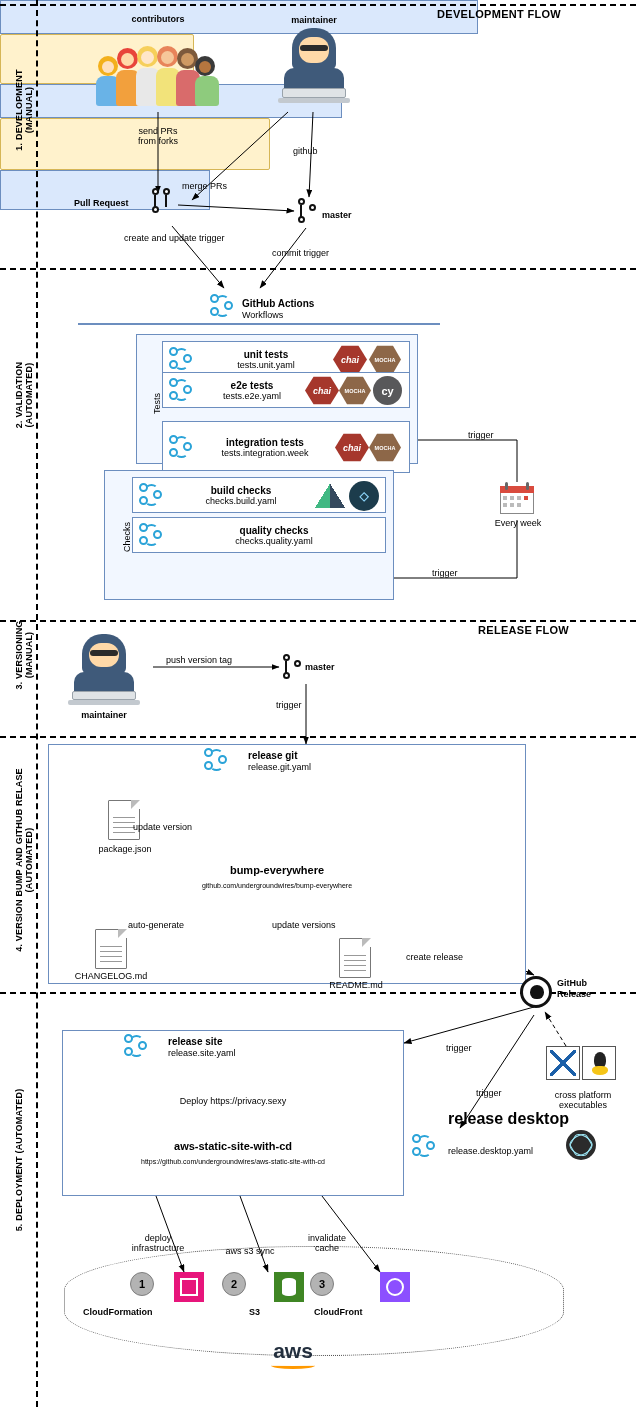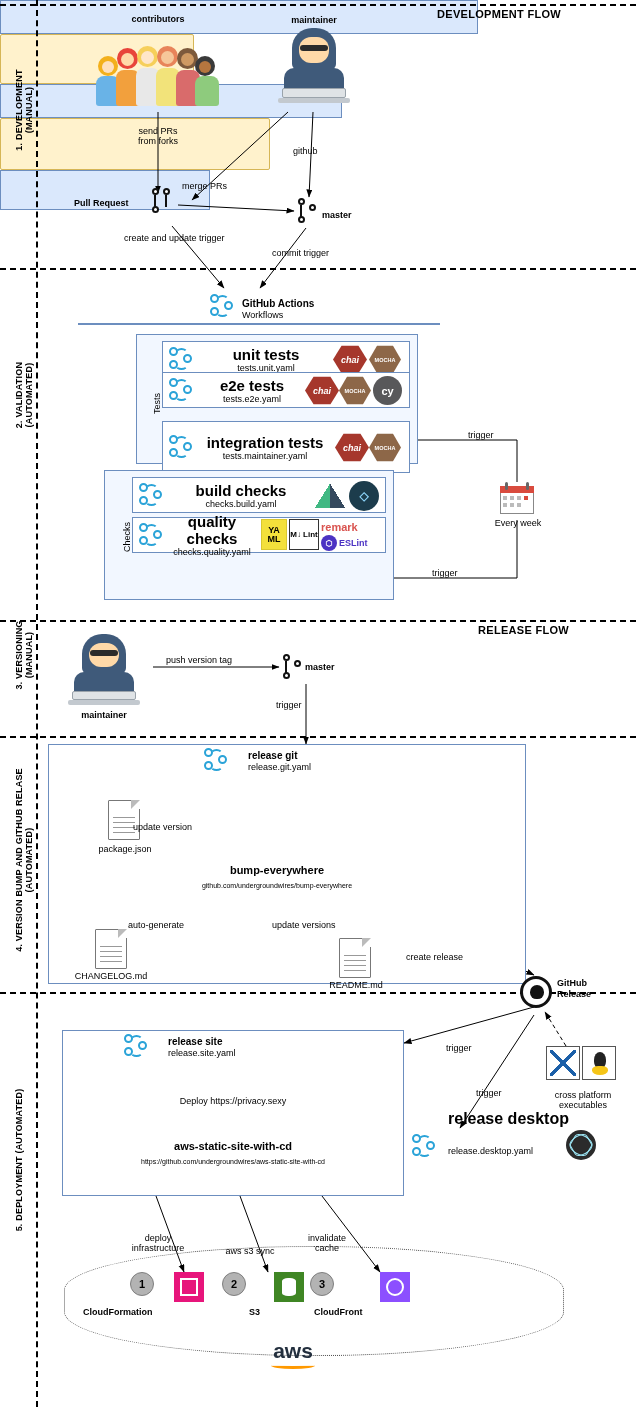--- a/index.html
+++ b/index.html
@@ -74,21 +74,21 @@
 
   .wf-row {
     position: absolute;
     border: 1px solid #6c8ebf;
     background: #ffffff;
     display: flex;
     align-items: center;
   }
 
   .wf-text { flex: 1; text-align: center; }
-  .wf-name { font-size: 15px; font-weight: bold; }
+  .wf-name { font-size: 10px; font-weight: bold; }
   .wf-file { font-size: 9px; }
 
   .grp-label {
     position: absolute;
     transform-origin: 0 0;
     transform: rotate(-90deg);
     font-size: 9px;
     color: #000;
     white-space: nowrap;
   }
@@ -377,21 +377,21 @@
   <div class="wf-row" style="left:162px; top:421px; width:248px; height:52px">
     <div class="gha" style="position:relative; left:6px; top:0; flex:0 0 26px">
       <i class="c1"></i>
         <i class="c2"></i>
         <i class="c3"></i>
         <i class="a1"></i>
         <i class="a2"></i>
     </div>
     <div class="wf-text" style="margin-left:6px">
       <div class="wf-name">integration tests</div>
-      <div class="wf-file">tests.maintainer.yaml</div>
+      <div class="wf-file">tests.integration.week</div>
     </div>
     <div style="flex:0 0 74px; position:relative; height:34px">
       <div class="chip hexa" style="left:0px; top:3px; width:34px; height:29px; background:#a6372c; color:#fff; font-size:9px; font-style:italic;">chai</div>
       <div class="chip hexa" style="left:34px; top:3px; width:32px; height:29px; background:#8d6748; color:#fff; font-size:5.5px;">MOCHA</div>
     </div>
   </div>
 
   <div class="grp" style="left:104px; top:470px; width:290px; height:130px"></div>
   <div class="grp-label" style="left:122px; top:552px">Checks</div>
 
@@ -419,27 +419,20 @@
     <div class="gha" style="position:relative; left:6px; top:0; flex:0 0 26px">
       <i class="c1"></i>
         <i class="c2"></i>
         <i class="c3"></i>
         <i class="a1"></i>
         <i class="a2"></i>
     </div>
     <div class="wf-text" style="margin-left:4px">
       <div class="wf-name">quality checks</div>
       <div class="wf-file">checks.quality.yaml</div>
-    </div>
-    <div style="flex:0 0 124px; position:relative; height:36px">
-      <div class="chip" style="left:0px; top:2px; width:26px; height:31px; background:#f3e03b; color:#000; font-size:9px; line-height:1; border:1px solid #d9c72f;">YA ML</div>
-      <div class="chip" style="left:28px; top:2px; width:30px; height:31px; background:#fff; color:#000; font-size:8px; border:1px solid #333;">M↓ Lint</div>
-      <div class="chip" style="left:60px; top:2px; width:62px; height:16px; background:transparent; color:#d9534f; font-size:11px; justify-content:flex-start;">remark</div>
-      <div class="chip circ" style="left:60px; top:18px; width:16px; height:16px; background:#4b32c3; color:#fff; font-size:8px;">⬡</div>
-      <div class="chip" style="left:78px; top:19px; width:44px; height:14px; color:#4b32c3; font-size:9px; justify-content:flex-start;">ESLint</div>
     </div>
   </div>
 
 
   <div class="abs" style="left:500px; top:482px; width:34px; height:32px">
     <div class="abs" style="left:0; top:4px; width:34px; height:28px; background:#fff; border:1px solid #888;"></div>
     <div class="abs" style="left:0; top:4px; width:34px; height:7px; background:#d94b3e;"></div>
     <div class="abs" style="left:5px; top:0px; width:3px; height:8px; background:#666; border-radius:2px;"></div>
     <div class="abs" style="left:26px; top:0px; width:3px; height:8px; background:#666; border-radius:2px;"></div>
     <div class="abs" style="left:3px; top:14px; width:4px; height:4px; background:#bbb;"></div>

